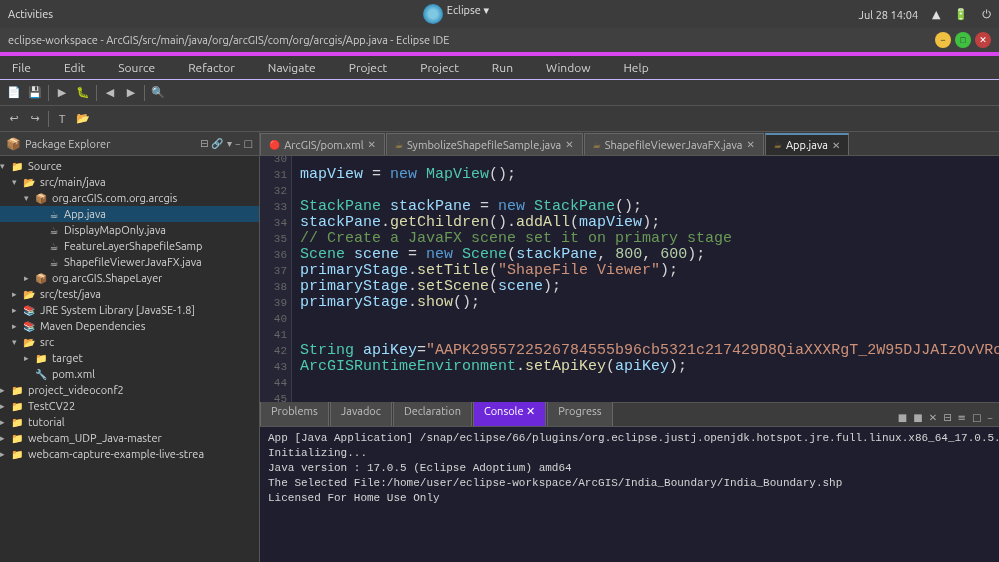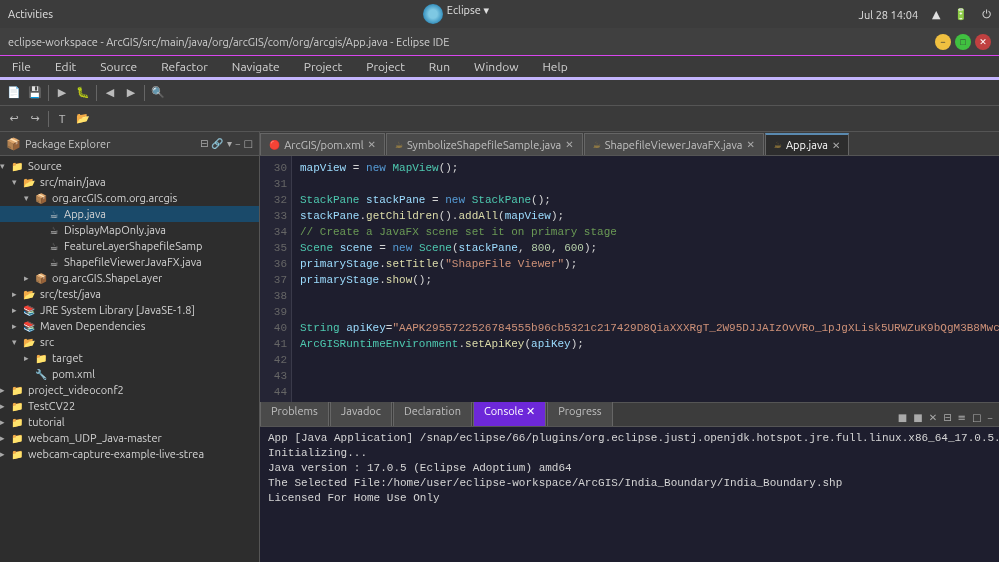--- a/index.html
+++ b/index.html
@@ -22,40 +22,40 @@
     .eclipse-logo { width: 20px; height: 20px; border-radius: 50%; background: radial-gradient(circle, #7ec8e3 30%, #0066a1 100%); display: inline-block; }
 
     
     .title-bar {
       height: 28px;
       background: #404040;
       display: flex;
       align-items: center;
       justify-content: space-between;
       padding: 0 8px;
-      border-bottom: 1px solid #d946ef;
+      border-bottom: 4px solid #d946ef;
     }
     .win-controls { display: flex; gap: 4px; }
     .win-btn {
       width: 16px; height: 16px; border-radius: 50%; border: none; cursor: pointer;
       display: flex; align-items: center; justify-content: center; font-size: 9px;
     }
     .win-btn.minimize { background: #f0c040; color: #333; }
     .win-btn.maximize { background: #40c040; color: #333; }
     .win-btn.close { background: #c04040; color: #fff; }
 
     
     .menu-bar {
       height: 24px;
       background: #3a3a3a;
       display: flex;
       align-items: center;
       padding: 0 4px;
-      border-bottom: 3px solid #c4b5fd;
-      gap: 8px;
+      border-bottom: 1px solid #c4b5fd;
+      gap: 17px;
     }
     .menu-item {
       padding: 2px 8px;
       font-size: 12px;
       color: #d4d4d4;
       cursor: pointer;
       border-radius: 2px;
     }
 
     
@@ -178,20 +178,21 @@
     .tab-icon-xml { color: #e06040; font-size: 9px; }
     .tab-icon-java { color: #c8a040; font-size: 9px; }
 
     
     .editor-area {
       flex: 1;
       background: #1e1e2e;
       overflow: hidden;
       display: flex;
       position: relative;
+      align-items: center;
     }
     .line-numbers {
       width: 32px;
       background: #252535;
       padding: 4px 0;
       text-align: right;
       font-family: 'Courier New', monospace;
       font-size: 11px;
       color: #666;
       border-right: 1px solid #3a3a4a;
@@ -199,21 +200,21 @@
     }
     .line-number {
       padding: 0 4px 0 0;
       height: 16px;
       line-height: 16px;
     }
     .code-content {
       flex: 1;
       padding: 4px 8px;
       font-family: 'Courier New', monospace;
-      font-size: 11px;
+      font-size: 15px;
       overflow: hidden;
       line-height: 16px;
     }
     .code-line {
       height: 16px;
       line-height: 16px;
       white-space: nowrap;
     }
     .kw { color: #569cd6; }
     .str { color: #ce9178; }
@@ -528,20 +529,21 @@
           <div class="line-number">45</div>
         </div>
       <div class="code-content" id="code-content-container">
       <div class="code-line"><span>        </span><span class="var">mapView</span><span> = </span><span class="kw">new</span><span> </span><span class="type">MapView</span><span>();</span></div>
           <div class="code-line">&nbsp;</div>
           <div class="code-line"><span>        </span><span class="type">StackPane</span><span> </span><span class="var">stackPane</span><span> = </span><span class="kw">new</span><span> </span><span class="type">StackPane</span><span>();</span></div>
           <div class="code-line"><span>        </span><span class="var">stackPane</span><span>.</span><span class="fn">getChildren</span><span>().</span><span class="fn">addAll</span><span>(</span><span class="var">mapView</span><span>);</span></div>
           <div class="code-line"><span class="comment">        // Create a JavaFX scene set it on primary stage</span></div>
           <div class="code-line"><span>        </span><span class="type">Scene</span><span> </span><span class="var">scene</span><span> = </span><span class="kw">new</span><span> </span><span class="type">Scene</span><span>(</span><span class="var">stackPane</span><span>, </span><span class="num">800</span><span>, </span><span class="num">600</span><span>);</span></div>
           <div class="code-line"><span>        </span><span class="var">primaryStage</span><span>.</span><span class="fn">setTitle</span><span>(</span><span class="str">"ShapeFile Viewer"</span><span>);</span></div>
+          <div class="code-line"><span>        </span><span class="var">primaryStage</span><span>.</span><span class="fn">setScene</span><span>(</span><span class="var">scene</span><span>);</span></div>
           <div class="code-line"><span>        </span><span class="var">primaryStage</span><span>.</span><span class="fn">show</span><span>();</span></div>
           <div class="code-line">&nbsp;</div>
           <div class="code-line">&nbsp;</div>
           <div class="code-line"><span>        </span><span class="type">String</span><span> </span><span class="var">apiKey</span><span>=</span><span class="str">"AAPK2955722526784555b96cb5321c217429D8QiaXXXRgT_2W95DJJAIzOvVRo_1pJgXLisk5URWZuK9bQgM3B8MwcfkzH</span></div>
           <div class="code-line"><span>        </span><span class="type">ArcGISRuntimeEnvironment</span><span>.</span><span class="fn">setApiKey</span><span>(</span><span class="var">apiKey</span><span>);</span></div>
           <div class="code-line">&nbsp;</div>
         </div>
     </div>
 
     <div class="bottom-panel">

